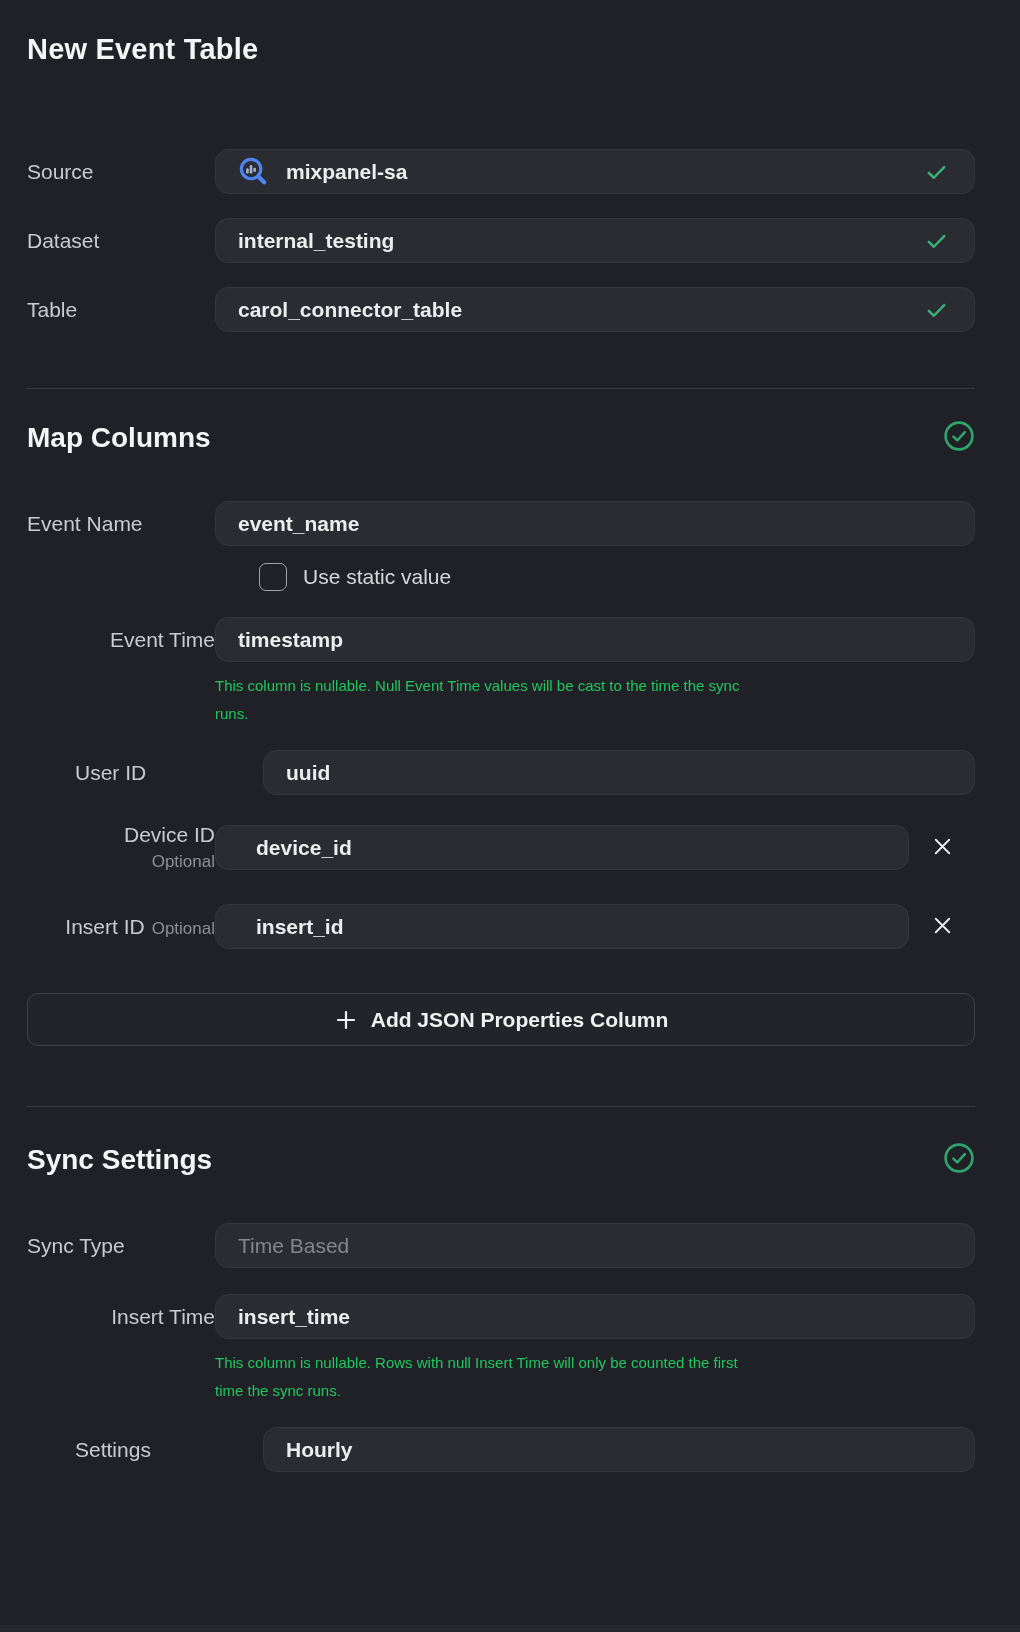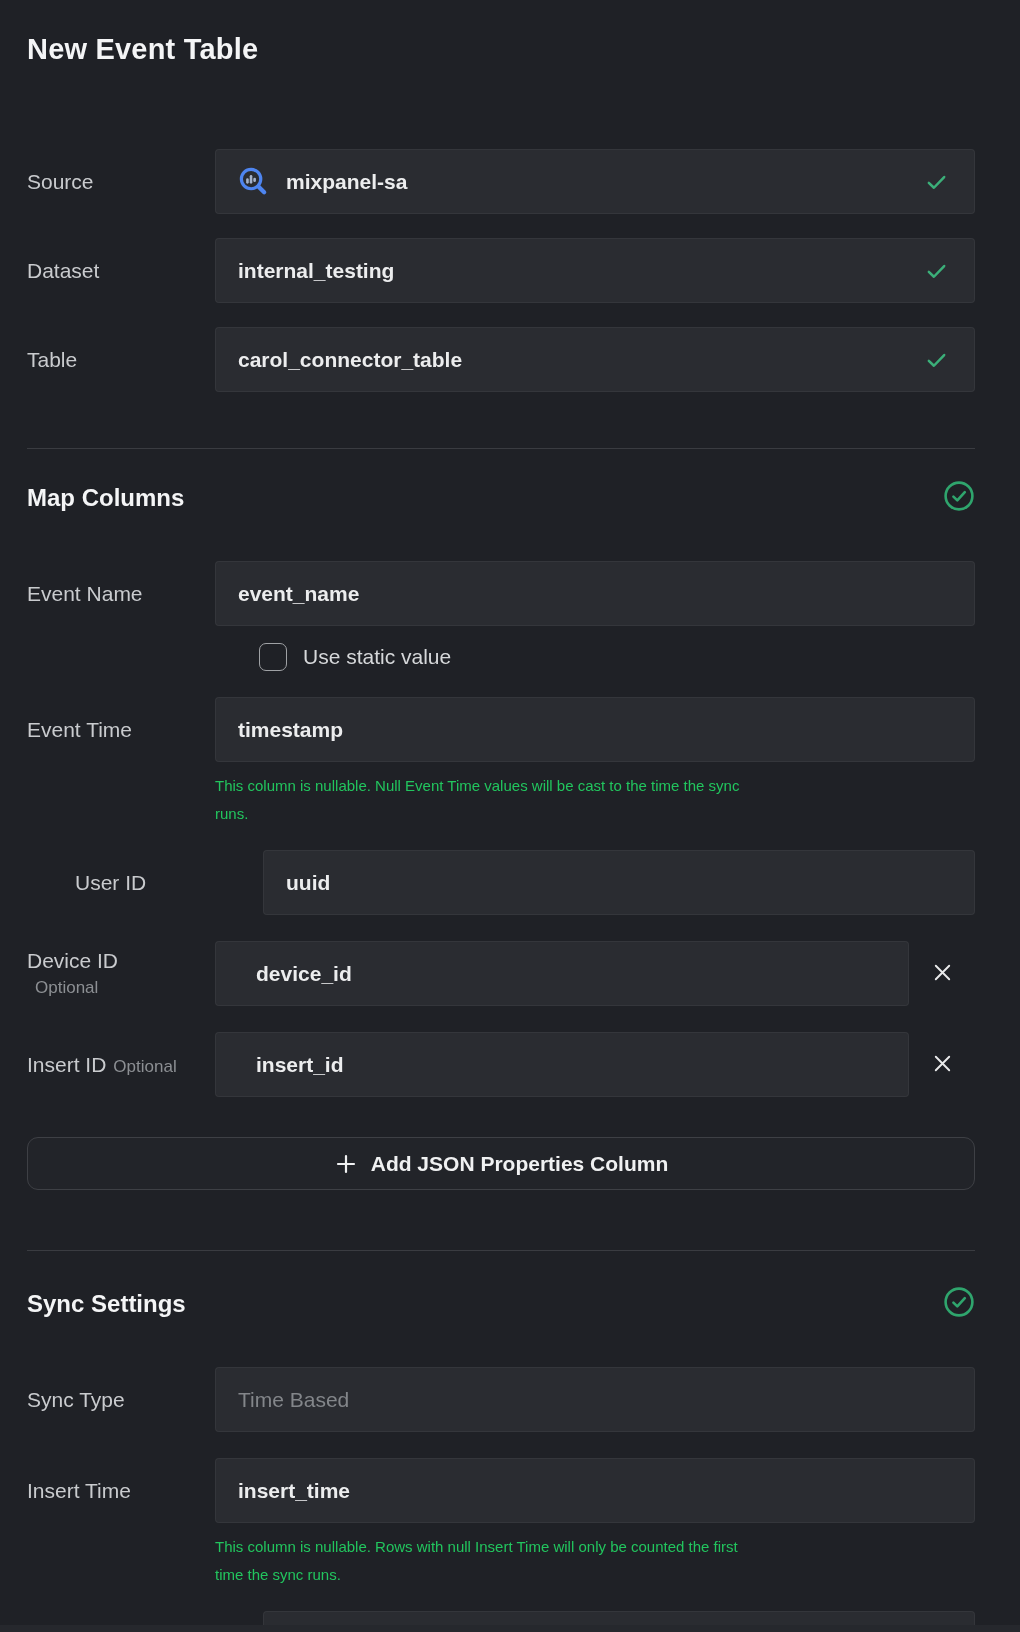--- a/index.html
+++ b/index.html
@@ -41,24 +41,24 @@
   }
   .row-label .optional-block {
     display: block;
     font-size: 17px;
     color: #8C8F93;
     margin-top: 5px;
     padding-left: 8px;
   }
   .field-col { flex: 1; position: relative; }
   .field {
-    height: 65px;
+    height: 45px;
     background: #2A2C31;
     border: 1px solid rgba(255,255,255,0.05);
-    border-radius: 4px;
+    border-radius: 14px;
     display: flex;
     align-items: center;
     padding: 0 22px;
     font-size: 21px;
     font-weight: 600;
     color: #ECEDEE;
     cursor: pointer;
     position: relative;
   }
   .field.disabled {
@@ -92,21 +92,21 @@
     border-top: 1px solid #3A3C41;
     margin-top: 56px;
   }
   .section-head {
     display: flex;
     align-items: center;
     justify-content: space-between;
     margin-top: 31px;
   }
   .section-title {
-    font-size: 24px;
+    font-size: 28px;
     font-weight: 700;
     color: #F4F5F6;
   }
   .checkbox-row {
     display: flex;
     align-items: center;
     margin-top: 17px;
     margin-left: 188px;
     padding-left: 44px;
   }
@@ -143,21 +143,21 @@
     align-items: center;
     justify-content: center;
     gap: 13px;
     font-family: "Liberation Sans", sans-serif;
     font-size: 21px;
     font-weight: 700;
     color: #F0F1F2;
     cursor: pointer;
   }
   .mt22 { margin-top: 22px; margin-left: 48px; }
-  .mt26 { margin-top: 26px; }
+  .mt26 { margin-top: 26px; text-align: right; }
   .mt45 { margin-top: 45px; }
   .divider2 { margin-top: 60px; }
   .head2 { margin-top: 35px; }
   .footer-strip {
     position: absolute;
     left: 0; right: 0; bottom: 0;
     height: 7px;
     background: #26282D;
   }
 </style>

